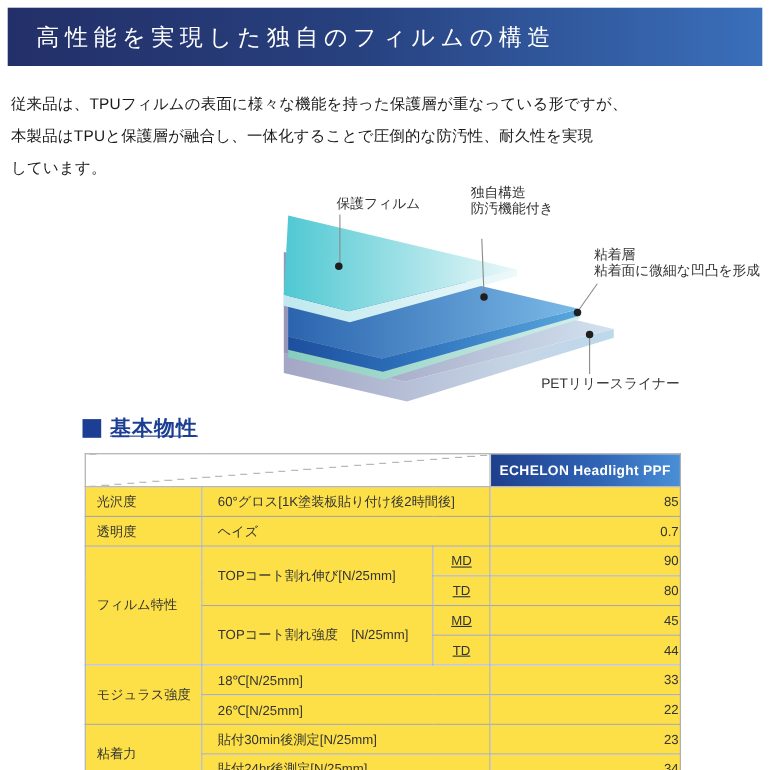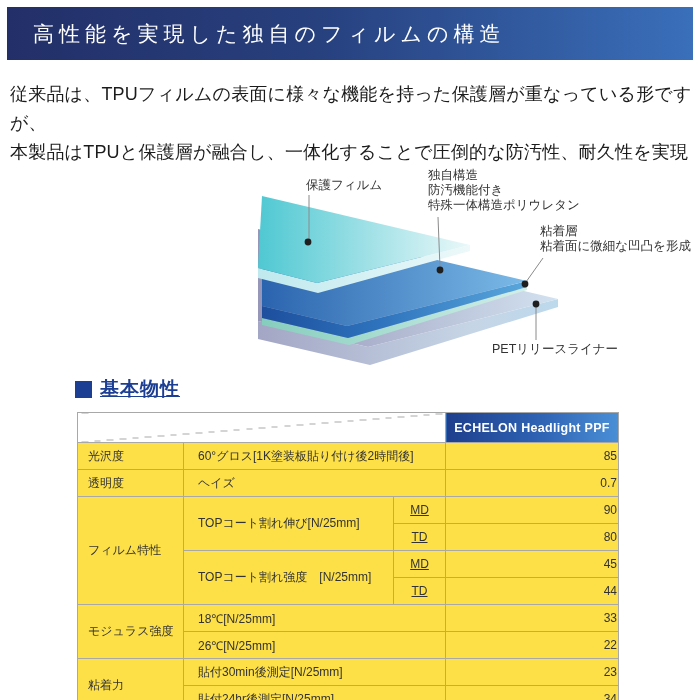--- a/index.html
+++ b/index.html
@@ -14,21 +14,21 @@
     display:flex;align-items:center;text-align:right;
   }
   .banner-title{
     font-family:"DejaVu Serif",serif;
     color:#ffffff;font-size:21px;letter-spacing:5px;font-weight:500;
     padding-left:26px;white-space:nowrap;
   }
   
   .intro{
     position:absolute;left:10px;top:80px;width:684px;
-    font-size:18px;line-height:29px;color:#1b1b1b;letter-spacing:.2px;
+    font-size:14px;line-height:29px;color:#1b1b1b;letter-spacing:.2px;
   }
   
   .diagram{position:absolute;left:230px;top:170px;width:460px;height:205px;}
   .diagram svg{position:absolute;left:0;top:0;}
   .dlabel{position:absolute;font-size:12.5px;line-height:15px;color:#333;white-space:nowrap;}
   .lbl-protect{left:76px;top:8px;}
   .lbl-unique{left:198px;top:-2px;}
   .lbl-adhesive{left:310px;top:54px;}
   .lbl-pet{left:262px;top:172px;}
   
@@ -62,20 +62,21 @@
 </head>
 <body>
 
 <div class="banner">
   <div class="banner-title">高性能を実現した独自のフィルムの構造</div>
 </div>
 
 <div class="intro">
   <div>従来品は、TPUフィルムの表面に様々な機能を持った保護層が重なっている形ですが、</div>
   <div>本製品はTPUと保護層が融合し、一体化することで圧倒的な防汚性、耐久性を実現</div>
+  <div>しています。</div>
 </div>
 
 <div class="diagram">
   <svg width="460" height="205" viewBox="0 0 460 205">
     <defs>
       <linearGradient id="gTop" gradientUnits="userSpaceOnUse" x1="28" y1="0" x2="245" y2="0">
         <stop offset="0" stop-color="#4fc8d2"></stop>
           <stop offset="1" stop-color="#eef9fa"></stop>
       </linearGradient>
       <linearGradient id="gTopEdge" gradientUnits="userSpaceOnUse" x1="28" y1="0" x2="245" y2="0">
@@ -125,21 +126,20 @@
     <circle cx="78" cy="72" r="3.4" fill="#1f1f1f"></circle>
     <circle cx="210" cy="100" r="3.4" fill="#1f1f1f"></circle>
     <circle cx="295" cy="114" r="3.4" fill="#1f1f1f"></circle>
     <circle cx="306" cy="134" r="3.4" fill="#1f1f1f"></circle>
   </svg>
 
   <div class="dlabel lbl-protect">保護フィルム</div>
   <div class="dlabel lbl-unique">
     <div>独自構造</div>
     <div>防汚機能付き</div>
-    <div>特殊一体構造ポリウレタン</div>
   </div>
   <div class="dlabel lbl-adhesive">
     <div>粘着層</div>
     <div>粘着面に微細な凹凸を形成</div>
   </div>
   <div class="dlabel lbl-pet">PETリリースライナー</div>
 </div>
 
 <div class="section-title">
   <span class="section-square"></span>

